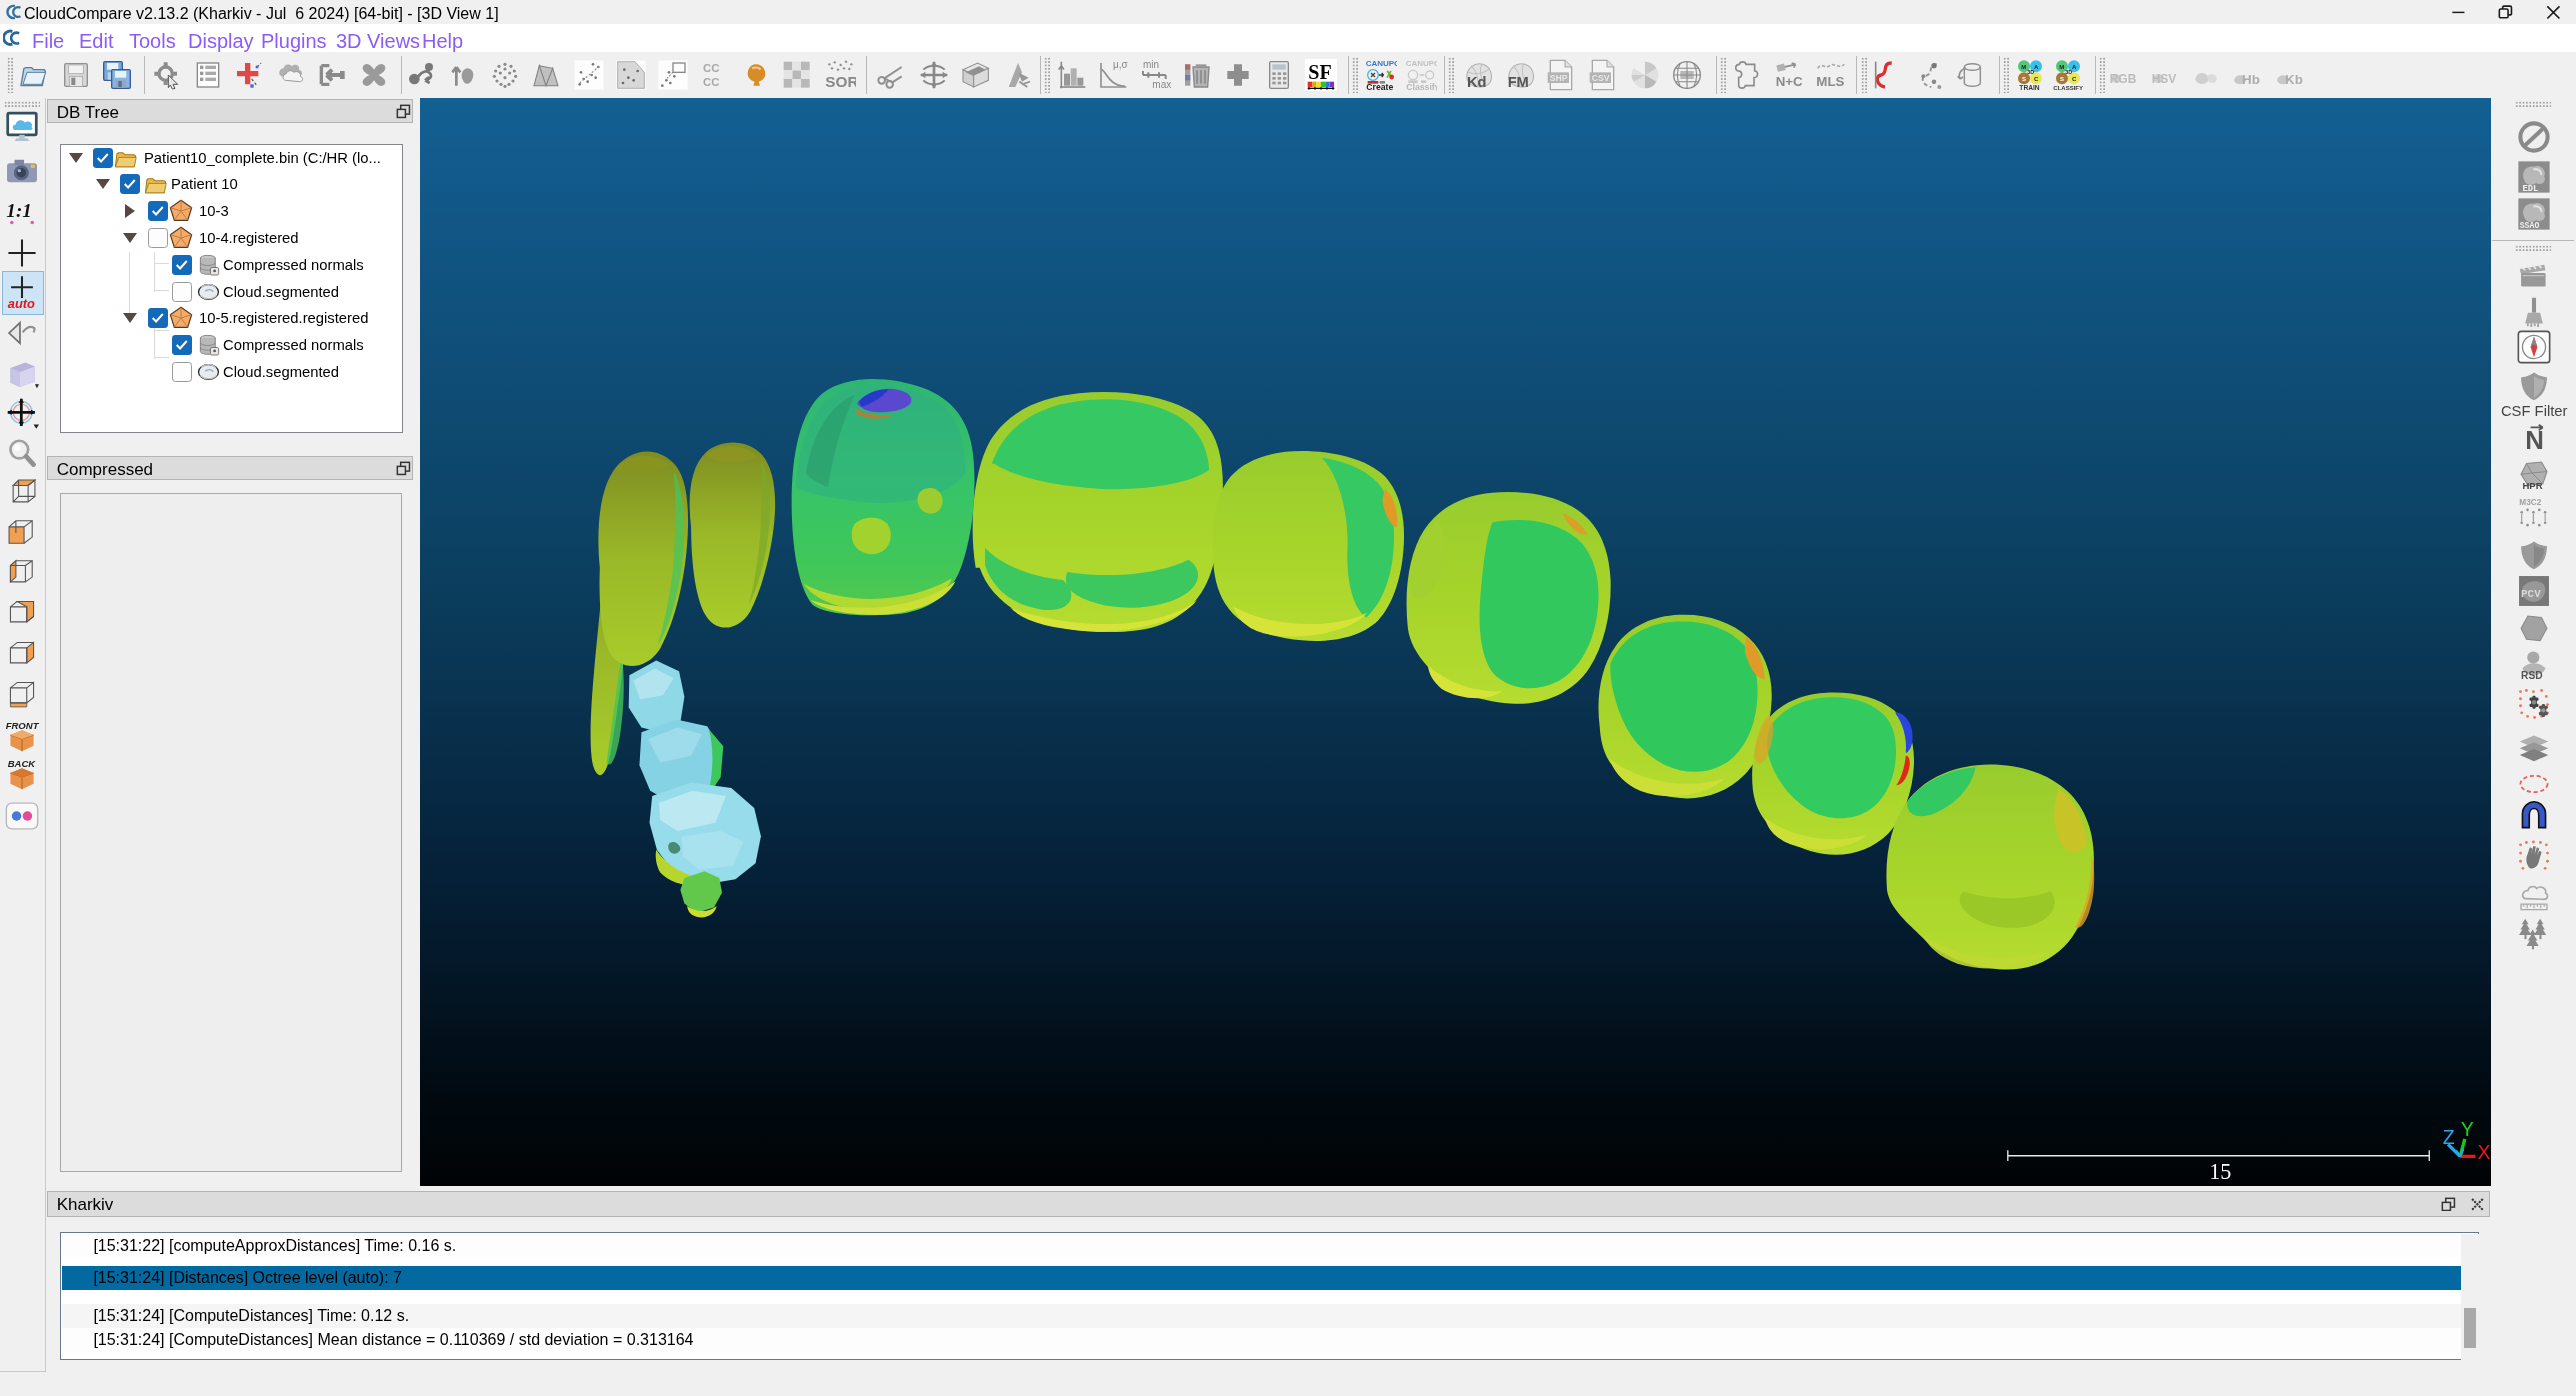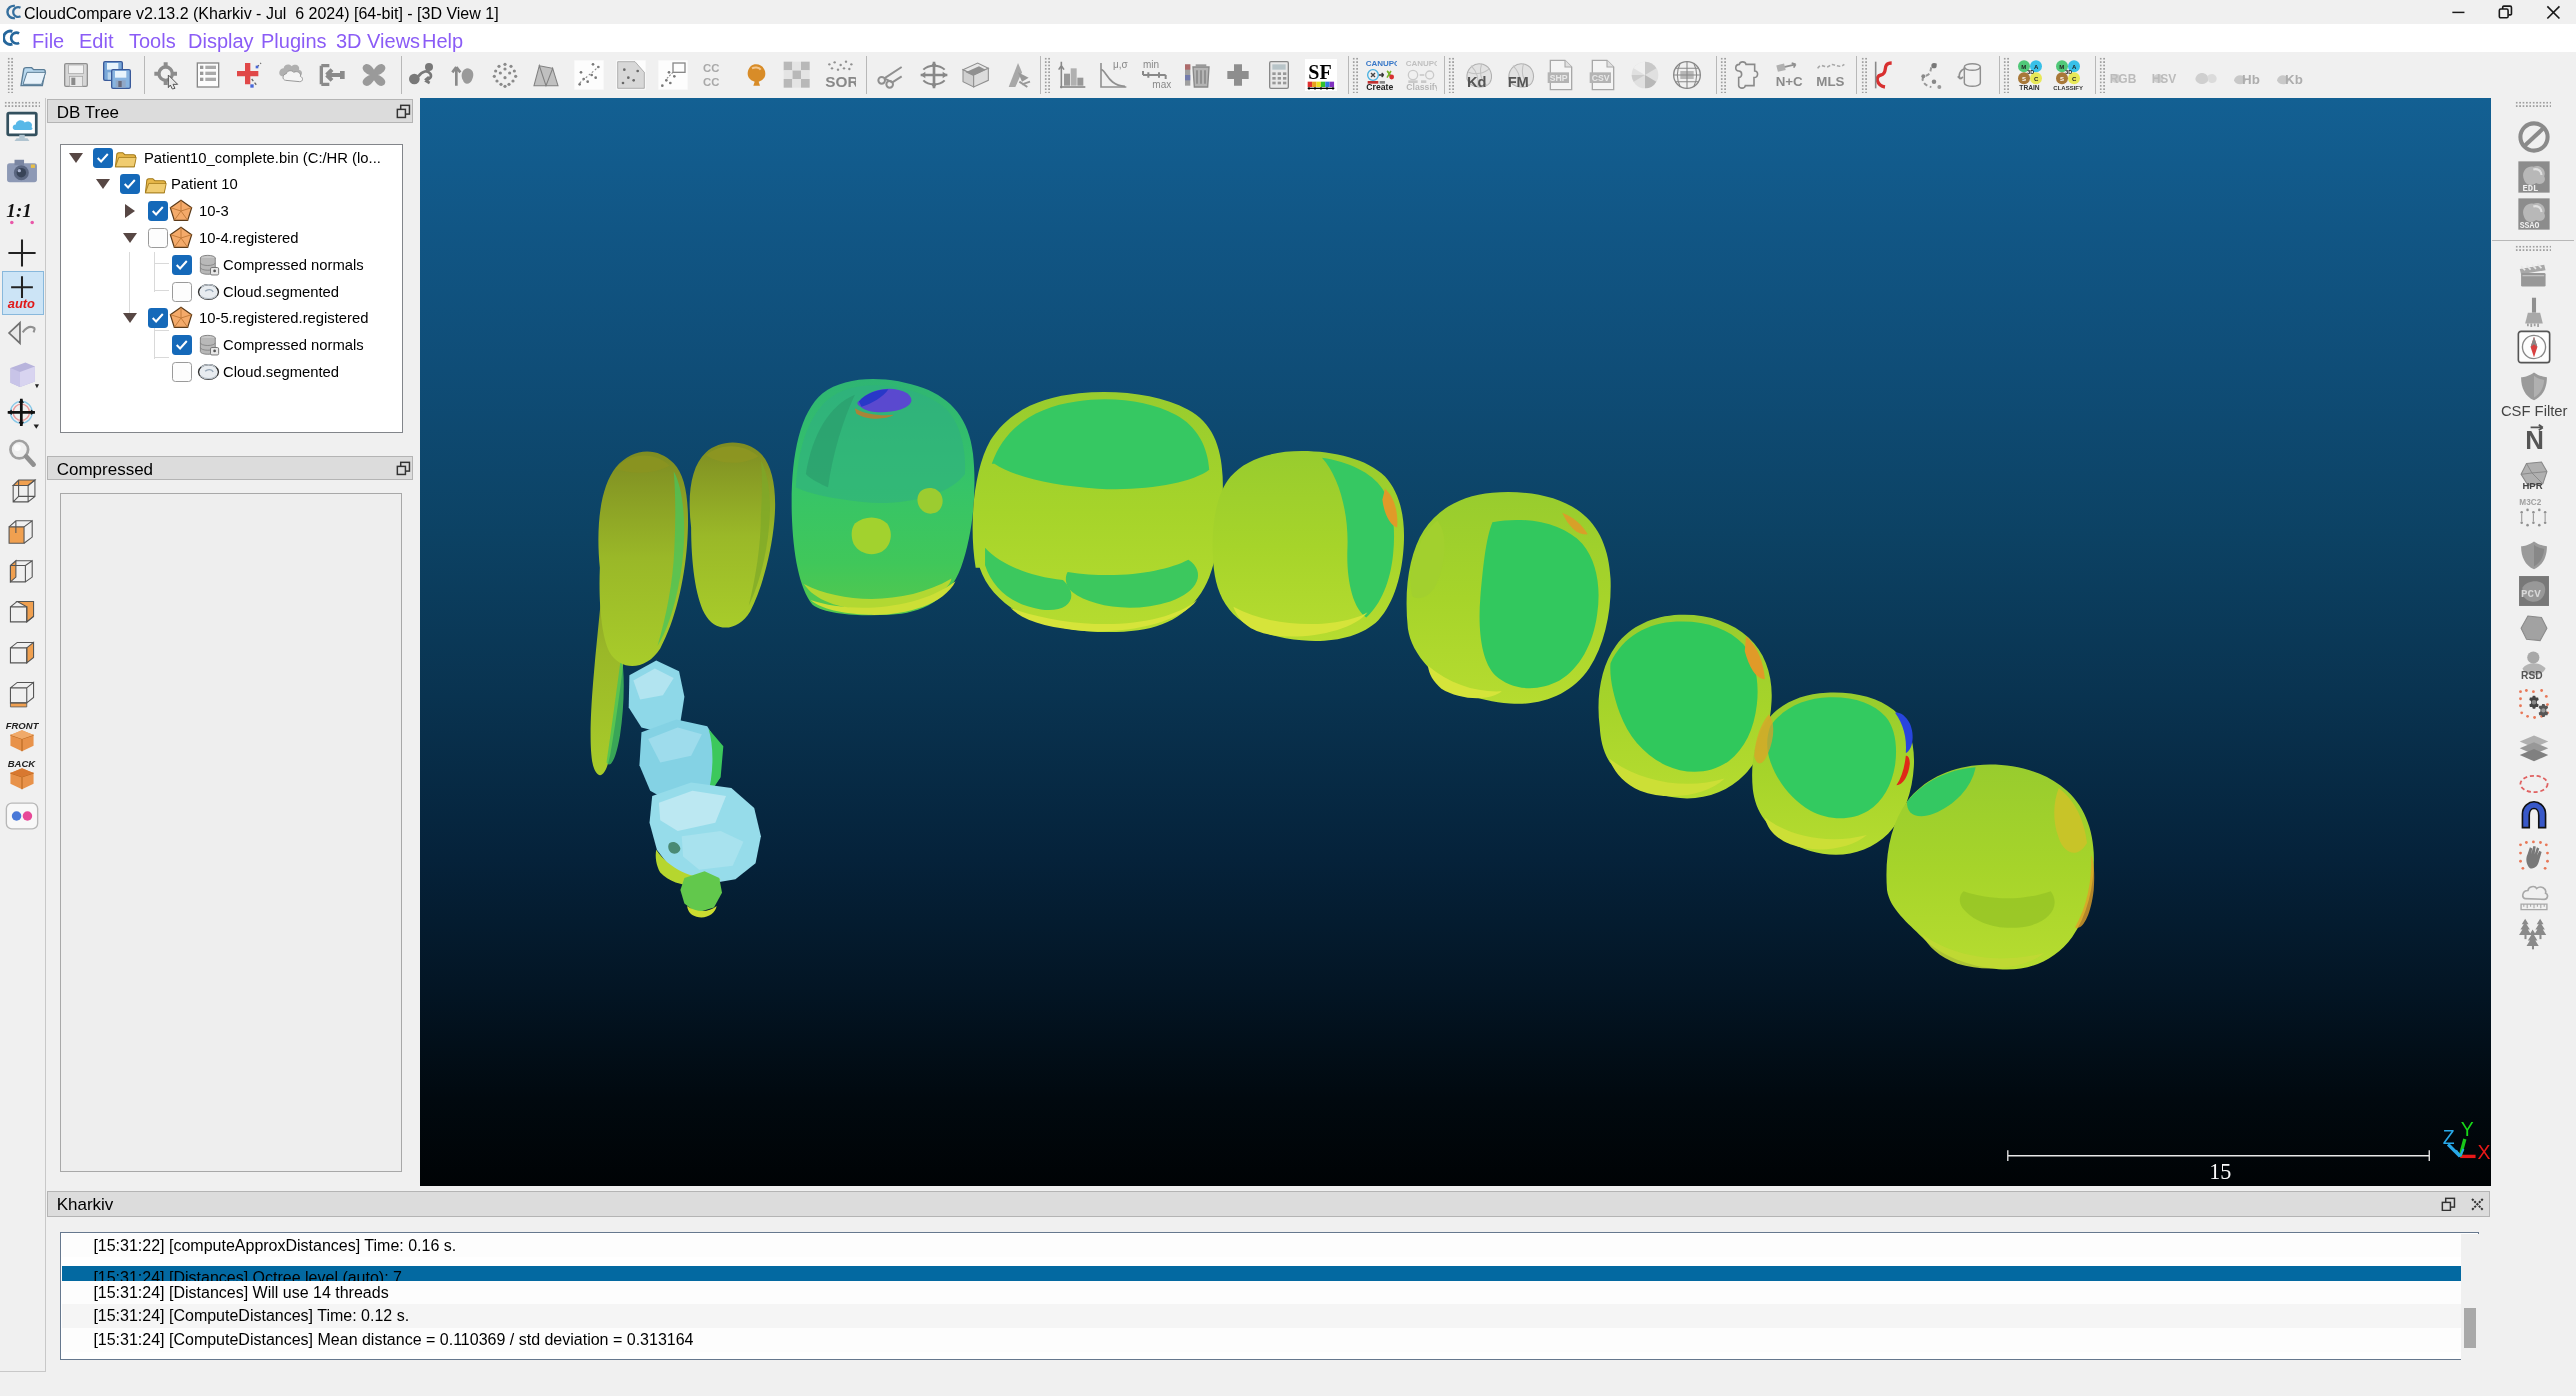--- a/index.html
+++ b/index.html
@@ -941,23 +941,20 @@
       <path d="M3 3 L19 19 M19 3 L3 19" stroke="#333" stroke-width="3" stroke-dasharray="3.2 1.6"></path>
     </svg>
 </div>
 <div class="abs conbox">
   <div class="conrow" style="top:0.7px;background:#fdfdfd">
       <span>[15:31:22] [computeApproxDistances] Time: 0.16 s.</span>
     </div>
   <div class="conrow" style="top:33px;background:#0369a1">
       <span>[15:31:24] [Distances] Octree level (auto): 7</span>
     </div>
-  <div class="conrow" style="top:48px;background:#fdfdfd">
-      <span>[15:31:24] [Distances] Will use 14 threads</span>
-    </div>
   <div class="conrow" style="top:71px;background:#f5f5f5">
       <span>[15:31:24] [ComputeDistances] Time: 0.12 s.</span>
     </div>
   <div class="conrow" style="top:95px;background:#fdfdfd">
       <span>[15:31:24] [ComputeDistances] Mean distance = 0.110369 / std deviation = 0.313164</span>
     </div>
   <div class="abs" style="left:2400px;top:0.7px;width:17.5px;height:126px;background:#f0f0f0"></div>
   <div class="abs" style="left:2403px;top:75px;width:12px;height:40px;background:#a9a9a9"></div>
 </div>
 

